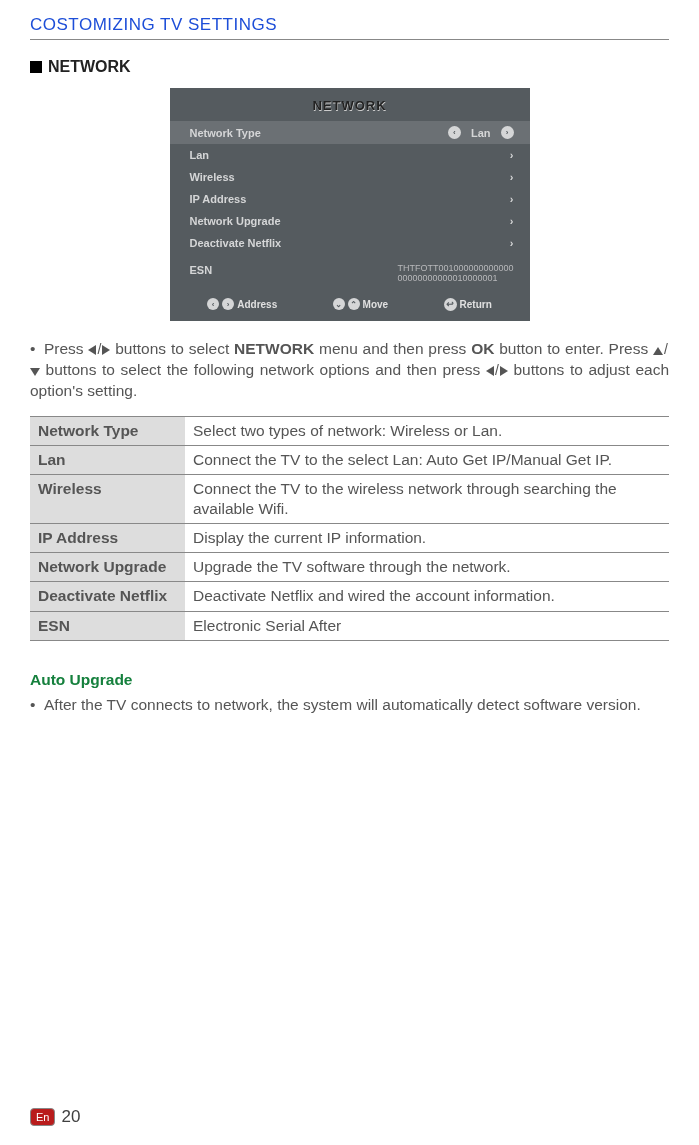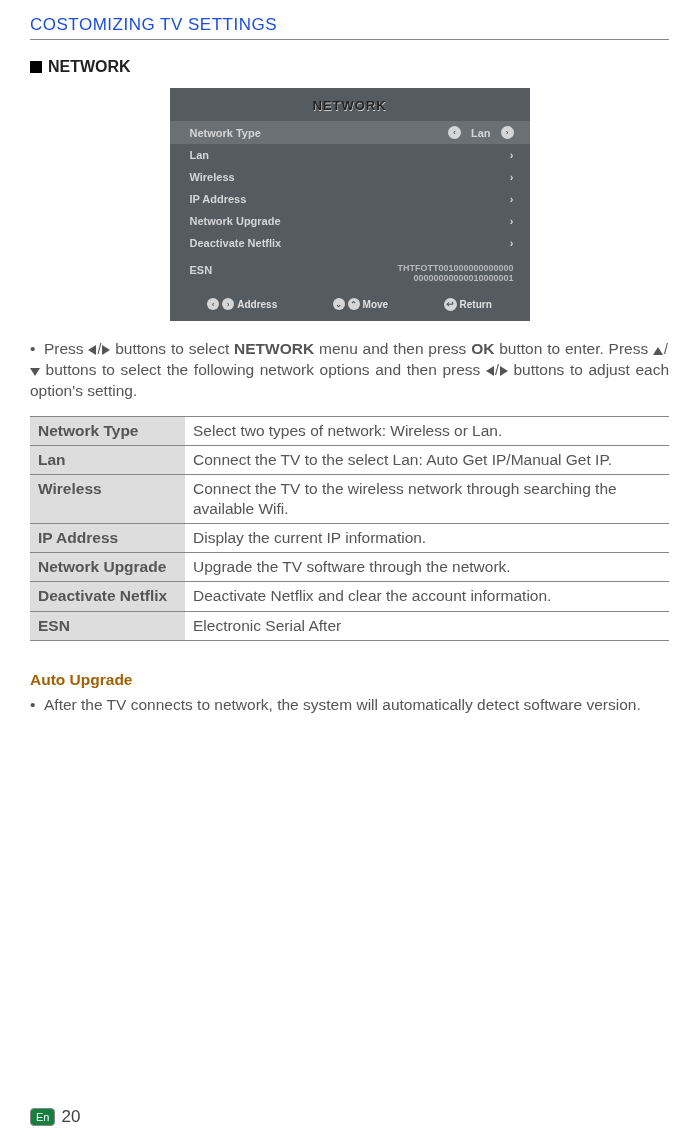--- a/index.html
+++ b/index.html
@@ -96,25 +96,24 @@
     .tv-esn-row {
       display: flex;
       justify-content: space-between;
       padding: 10px 16px 6px 20px;
       font-weight: bold;
     }
     .tv-esn-row .esn-label {
       color: #d5d6d7;
     }
     .esn-value {
-      text-align: right;
       color: #b8b9bb;
       font-size: 9px;
       line-height: 1.1;
-      font-weight: bold;
+      font-weight: normal;
     }
     .tv-footer {
       display: flex;
       justify-content: space-around;
       align-items: center;
       padding: 8px 10px 10px 10px;
       font-size: 10px;
       font-weight: bold;
       color: #e0e0e0;
     }
@@ -205,33 +204,33 @@
       line-height: 1.3;
     }
     .options-table td.label-cell {
       background: #ddd;
       font-weight: bold;
       width: 155px;
     }
     .subheading {
       font-weight: bold;
       font-size: 15.5px;
-      color: #a16207;
+      color: #15803d;
       margin-bottom: 6px;
     }
     .footer {
       position: absolute;
       bottom: 18px;
       left: 30px;
       display: flex;
       align-items: center;
       gap: 6px;
     }
     .en-badge {
-      background: #15803d;
+      background: #b91c1c;
       color: #fff;
       font-size: 11px;
       padding: 2px 5px;
       border-radius: 4px;
       border: 1px solid #888;
     }
     .page-num {
       font-size: 17px;
       color: #404040;
     }
@@ -334,21 +333,21 @@
   <tr>
         <td class="label-cell">IP Address</td>
         <td>Display the current IP information.</td>
       </tr>
   <tr>
         <td class="label-cell">Network Upgrade</td>
         <td>Upgrade the TV software through the network.</td>
       </tr>
   <tr>
         <td class="label-cell">Deactivate Netflix</td>
-        <td>Deactivate Netflix and clear the account information.</td>
+        <td>Deactivate Netflix and wired the account information.</td>
       </tr>
   <tr>
         <td class="label-cell">ESN</td>
         <td>Electronic Serial After</td>
       </tr>
 </tbody>
   </table>
 
 <div class="subheading">Auto Upgrade</div>
 <div class="body-text">

